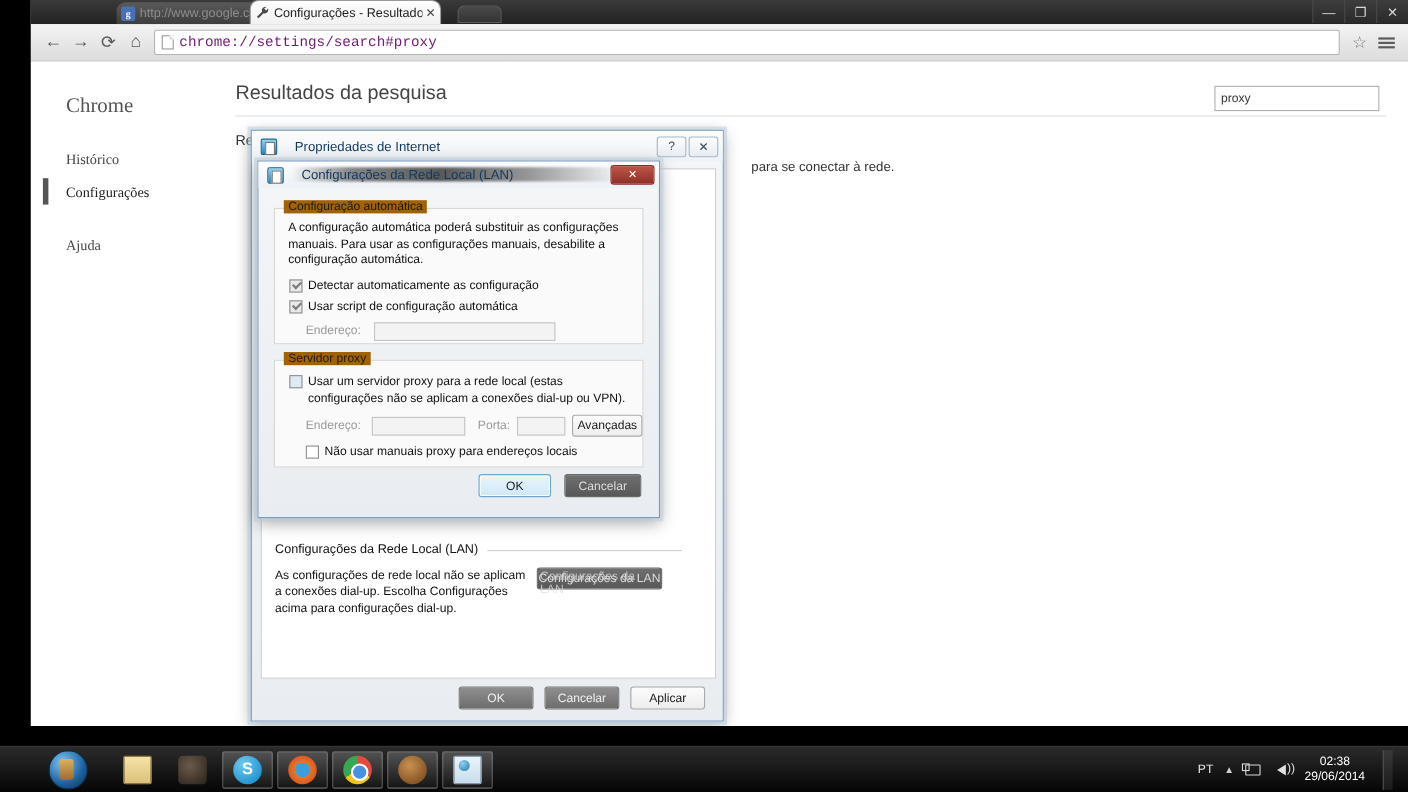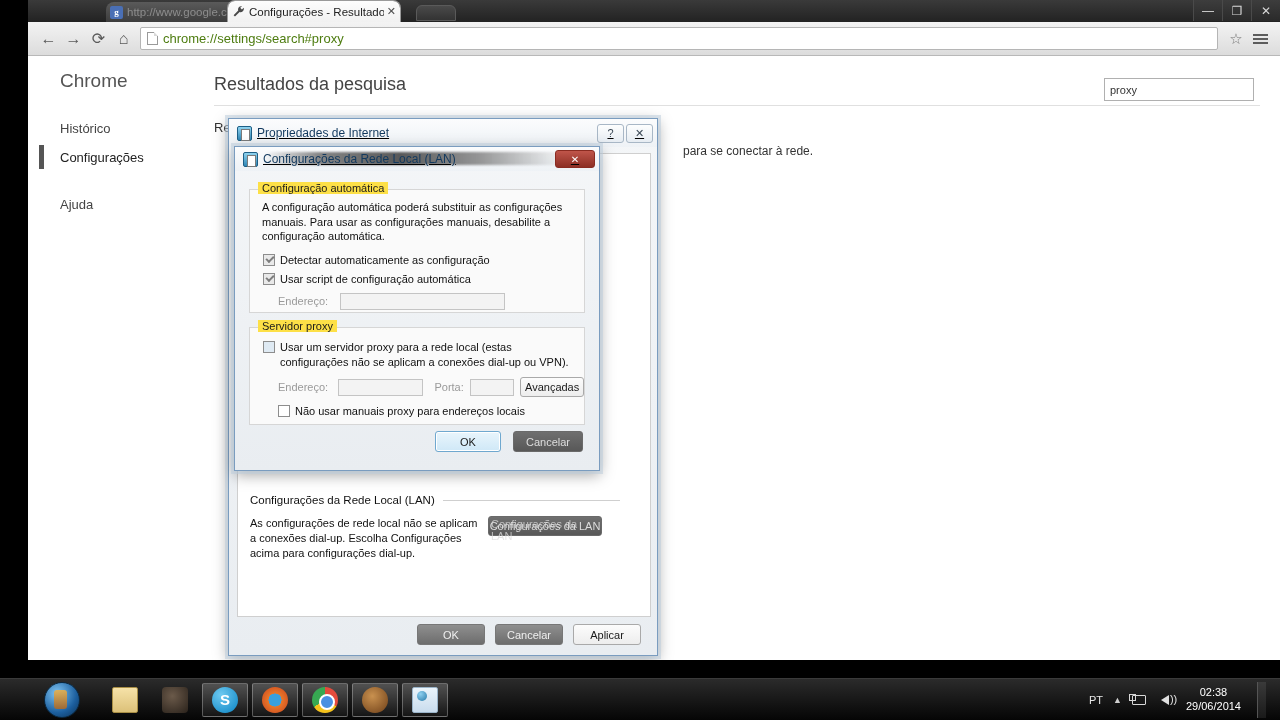--- a/index.html
+++ b/index.html
@@ -69,29 +69,29 @@
   .omnibox{
     flex:1 1 auto; height:23px; margin:0 6px 0 4px;
     background:#fff; border:1px solid #b5b5b5; border-radius:2px;
     display:flex; align-items:center; padding:0 6px; gap:5px;
   }
   .page-ico{
     width:11px; height:13px; background:#fff; border:1px solid #9a9a9a; position:relative;
   }
   .page-ico:after{ content:""; position:absolute; right:-1px; top:-1px;
     border-left:4px solid #d9d9d9; border-top:4px solid #fff; }
-  .omnibox-url{ font-size:13px; color:#4d7c0f; font-family:Liberation Sans, sans-serif; }
+  .omnibox-url{ font-size:13px; color:#701a75; font-family:Liberation Mono, monospace; }
   .star-ico{ width:24px; text-align:center; color:#777; font-size:15px; }
   .menu-ico{ width:24px; display:flex; flex-direction:column; gap:2px; align-items:center;
              justify-content:center; padding:0 3px;}
   .menu-ico i{ display:block; width:15px; height:2px; background:#5c5c5c; }
 
   
   .settings{ position:absolute; left:0; top:56px; width:1252px; height:604px; background:#fff; }
-  .s-sidebar{ position:absolute; left:0; top:0; width:150px; padding-top:14px; }
+  .s-sidebar{ position:absolute; left:0; top:0; width:150px; padding-top:30px;font-family:Liberation Serif, serif; }
   .s-brand{ font-size:19px; color:#555; padding:0 0 22px 32px; font-weight:normal; }
   .s-item{ font-size:13px; color:#444; padding:7px 0 7px 32px; position:relative; }
   .s-item.sel{ color:#222; }
   .s-item.sel:before{
     content:""; position:absolute; left:11px; top:2px; width:5px; height:24px; background:#555;
   }
   .s-gap{ height:18px; }
 
   .s-main{ position:absolute; left:158px; top:0; right:20px; }
   .s-title{ font-size:18px; color:#444; padding:18px 0 10px 28px; }
@@ -110,23 +110,22 @@
   }
 
   
   .win-dlg{ position:absolute; background:#f0f0f0; }
   .dlg-frame{
     border:1px solid #7a9cbf;
     box-shadow:0 0 0 3px rgba(190,205,220,.55), 0 4px 14px rgba(0,0,0,.35);
     background:linear-gradient(#f4f6f8,#e9edf1);
   }
   .dlg-title{
-    height:28px; display:flex; align-items:center; padding:0 4px 0 8px; gap:5px;
+    height:28px; display:flex; align-items:center; padding:0 4px 0 8px; gap:16px;
     background:linear-gradient(#fbfcfd,#eef2f6);
-    text-decoration:underline;
   }
   .dlg-ico{
     width:15px; height:15px; border-radius:2px; flex:0 0 auto; position:relative;
     background:linear-gradient(#8fd3ef,#2f86b5); border:1px solid #1d5f86;
   }
   .dlg-ico:after{
     content:""; position:absolute; right:1px; top:2px; width:7px; height:10px;
     background:#fff; border:1px solid #7a7a7a;
   }
   .dlg-name{ font-size:12px; color:#12395e; flex:1 1 auto; white-space:nowrap; }
@@ -140,21 +139,21 @@
   .tbtn.red{
     width:40px; height:18px; border:1px solid #8a2b21; border-radius:3px;
     background:linear-gradient(#c0554a,#8d2f25);
     color:#fff; font-size:10px;
   }
   .dlg-body{ background:#f0f0f0; }
 
   
   .gbox{ position:relative; border:1px solid #d6d6d6; background:#fafafa; }
   .gbox-legend{
-    position:absolute; top:-8px; left:8px; background:#fde047; padding:0 4px;
+    position:absolute; top:-8px; left:8px; background:#a16207; padding:0 4px;
     font-size:11px; color:#1a1a1a; white-space:nowrap;
   }
   .gtxt{ font-size:11px; color:#111; line-height:1.32; }
   .row{ display:flex; align-items:center; }
   .cb{
     width:12px; height:12px; border:1px solid #8d8d8d; background:#fff;
     flex:0 0 auto; margin-right:5px; position:relative;
   }
   .cb.checked:after{
     content:""; position:absolute; left:2px; top:1px; width:6px; height:3px;

